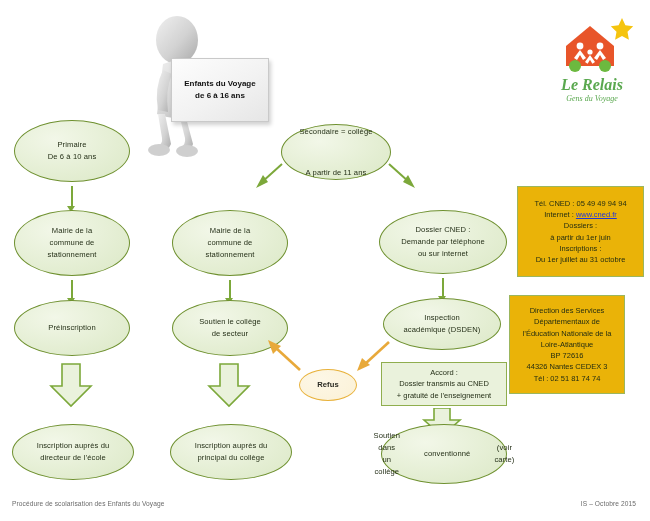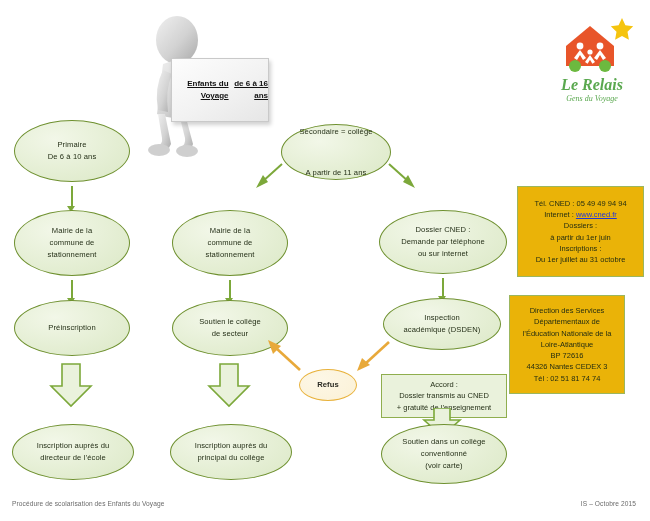--- a/index.html
+++ b/index.html
@@ -48,22 +48,22 @@
 
   
   .footer{position:absolute;left:12px;bottom:14px;font-size:6.6px;color:#6b6b6b;letter-spacing:.1px;}
   .footer.right{left:auto;right:14px;}
 
   
   .figure{position:absolute;left:133px;top:14px;width:140px;height:146px;}
   .sign{position:absolute;left:38px;top:44px;width:96px;height:62px;
         background:linear-gradient(150deg,#fdfdfd 0%,#f2f2f2 55%,#e6e6e6 100%);
         border:1px solid #c9c9c9;box-shadow:2px 3px 4px rgba(0,0,0,.18);
-        display:flex;flex-direction:row;align-items:center;justify-content:center;
-        text-align:right;font-size:8px;font-weight:bold;color:#111;line-height:1.45;text-decoration:underline;}
+        display:flex;flex-direction:column;align-items:center;justify-content:center;
+        text-align:left;font-size:8px;font-weight:bold;color:#111;line-height:1.45;}
 
   
   .logo{position:absolute;right:10px;top:14px;width:96px;height:104px;}
   .logotxt{position:absolute;left:0;right:0;text-align:center;color:#5aa84f;
            font-family:"Liberation Serif","DejaVu Serif",serif;font-style:italic;}
   .logotxt.a{top:62px;font-size:16px;font-weight:bold;}
   .logotxt.b{top:80px;font-size:8px;}
 </style>
 </head>
 <body>
@@ -202,21 +202,21 @@
   </div>
   <svg class="diag" style="left:264px;top:338px;width:42px;height:38px;">
     <line x1="36" y1="32" x2="12" y2="10" stroke="#e8a93a" stroke-width="2.6"></line>
     <polygon points="4,2 17,8 9,16" fill="#e8a93a"></polygon>
   </svg>
   <svg class="diag" style="left:351px;top:338px;width:44px;height:38px;">
     <line x1="38" y1="4" x2="14" y2="26" stroke="#e8a93a" stroke-width="2.6"></line>
     <polygon points="6,33 11,20 19,27" fill="#e8a93a"></polygon>
   </svg>
 
-  <div class="gbox" style="left:381px;top:362px;width:126px;height:44px;margin-top:12px;">
+  <div class="gbox" style="left:381px;top:362px;width:126px;height:44px;">
     <span>Accord :</span>
     <span>Dossier transmis au CNED</span>
     <span>+ gratuité de l’enseignement</span>
   </div>
 
   <svg class="block" style="left:48px;top:362px;width:46px;height:46px;">
     <polygon points="14,2 32,2 32,24 43,24 23,44 3,24 14,24" fill="#eaf2dc" stroke="#7ca83a" stroke-width="1.6"></polygon>
   </svg>
   <svg class="block" style="left:206px;top:362px;width:46px;height:46px;">
     <polygon points="14,2 32,2 32,24 43,24 23,44 3,24 14,24" fill="#eaf2dc" stroke="#7ca83a" stroke-width="1.6"></polygon>
@@ -228,21 +228,21 @@
   <div class="oval" style="left:12px;top:424px;width:122px;height:56px;flex-direction:column;">
     <span>Inscription auprès du</span>
     <span>directeur de l’école</span>
   </div>
 
   <div class="oval" style="left:170px;top:424px;width:122px;height:56px;flex-direction:column;">
     <span>Inscription auprès du</span>
     <span>principal du collège</span>
   </div>
 
-  <div class="oval" style="left:381px;top:424px;width:126px;height:60px;flex-direction:column;">
+  <div class="oval" style="left:381px;top:424px;width:126px;height:60px;flex-direction:row;gap:24px;">
     <span>Soutien dans un collège</span>
     <span>conventionné</span>
     <span>(voir carte)</span>
   </div>
 
   <div class="footer">Procédure de scolarisation des Enfants du Voyage</div>
   <div class="footer right">IS – Octobre 2015</div>
 
 </div>
 

